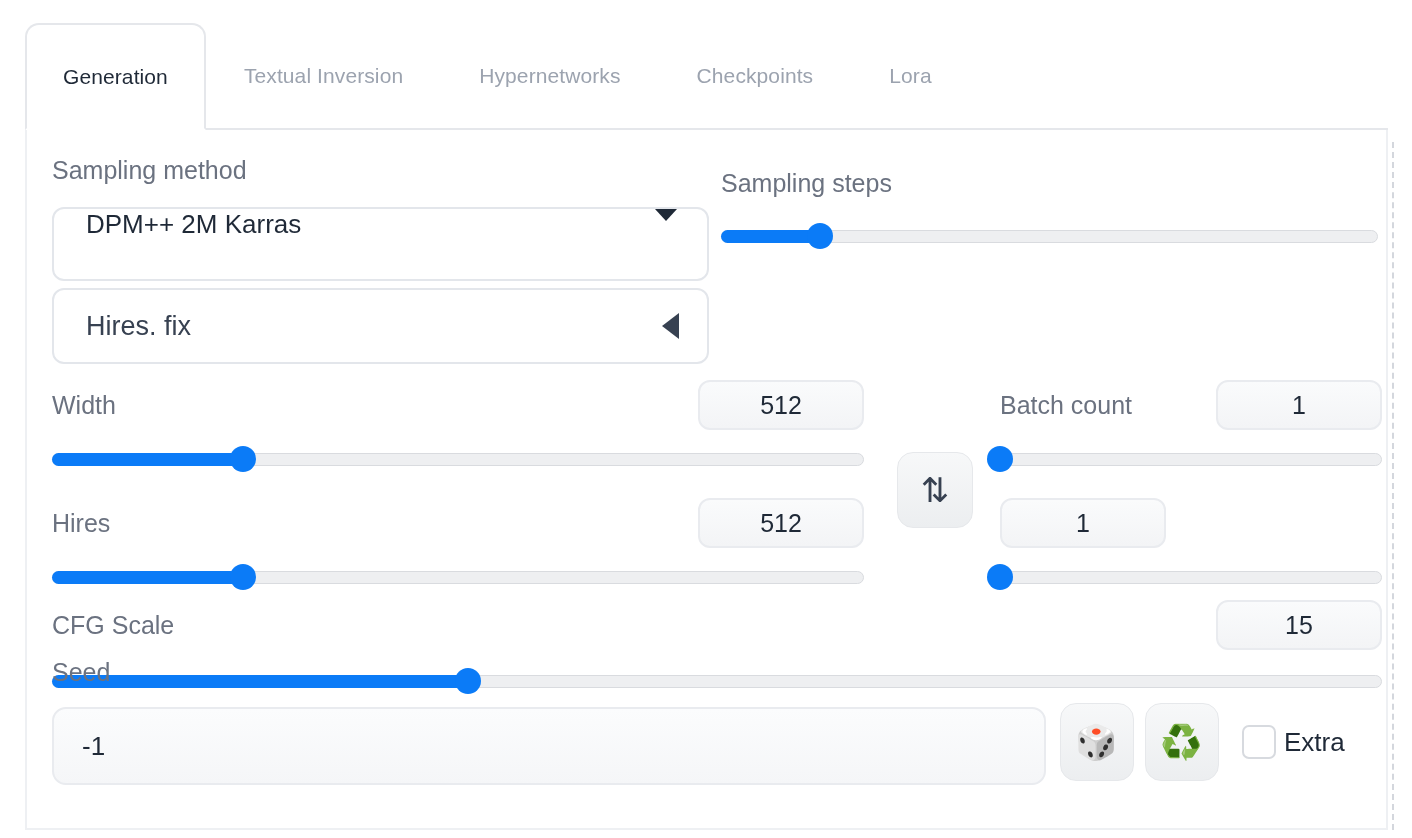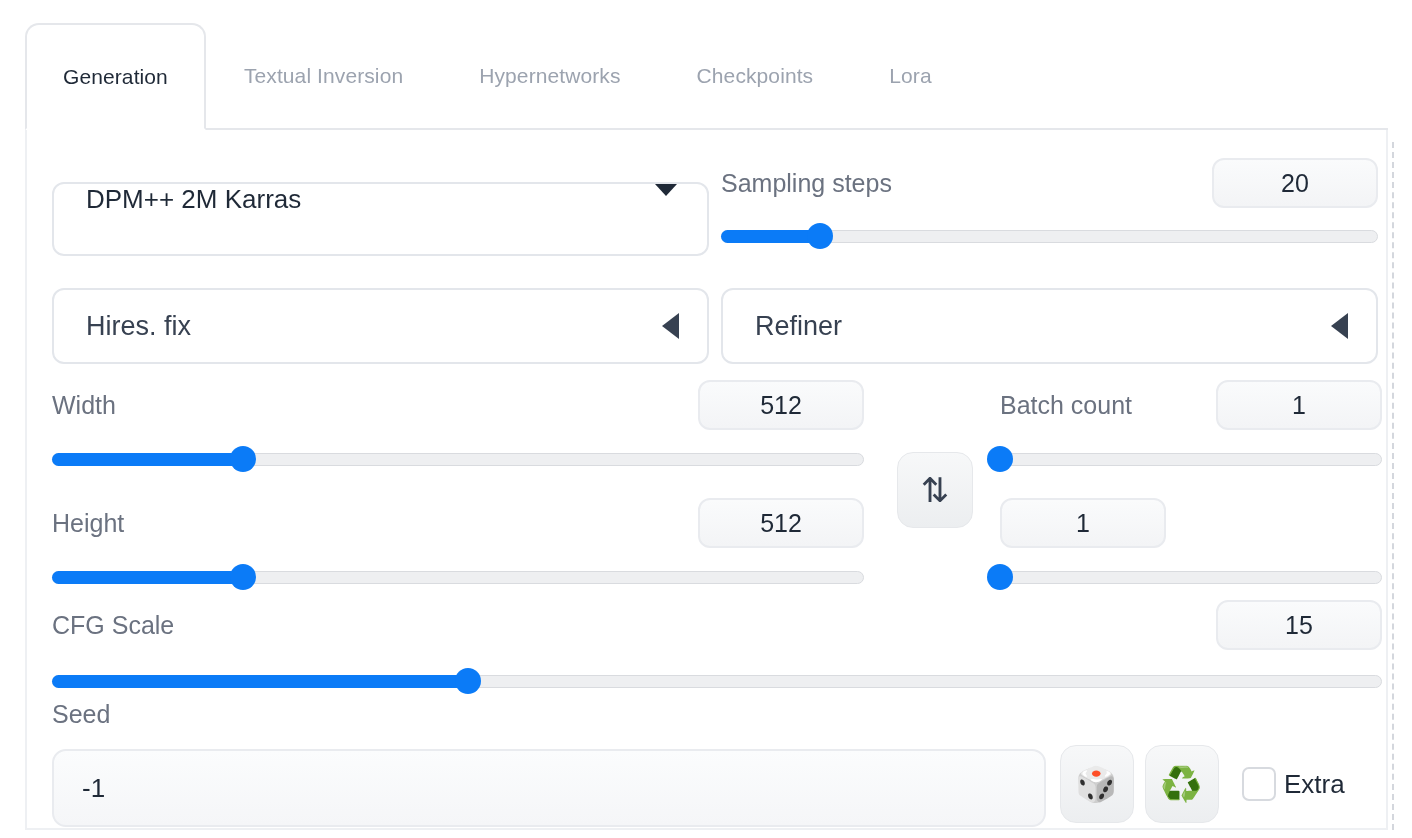--- a/index.html
+++ b/index.html
@@ -217,21 +217,21 @@
     justify-content: center;
     font-size: 34px;
     color: #374151;
     cursor: pointer;
   }
 
   
   .row4 { position: absolute; left: 52px; top: 600px; width: 1330px; height: 80px; }
 
   
-  .row5 { position: absolute; left: 52px; top: 702px; width: 1330px; height: 120px; }
+  .row5 { position: absolute; left: 52px; top: 660px; width: 1330px; height: 120px; }
 
   .seedinput {
     margin-top: 22px;
     width: 994px;
     height: 78px;
     border: 2px solid #e9ebef;
     border-radius: 14px;
     background: linear-gradient(180deg,#fbfcfd 0%,#f5f6f8 100%);
     display: flex;
     align-items: center;
@@ -301,70 +301,64 @@
       <span>Lora</span>
     </div>
   </div>
 
   <div class="panel"></div>
   <div class="dash-divider"></div>
 
   <div class="row1">
 
     <div class="col-left">
+      <div class="label">Sampling method</div>
       <div class="dropdown">
         <span class="val">DPM++ 2M Karras</span>
         <span class="caret-down"></span>
       </div>
     </div>
 
     <div class="col-right">
       <div class="fieldrow">
         <span class="label">Sampling steps</span>
-        <span class="numbox" style="width:166px">20</span>
       </div>
       <div class="slider" style="margin-top:19px">
         <span class="track"></span>
         <span class="fill" style="width: 15%;"></span>
         <span class="thumb" style="left: 15%;"></span>
       </div>
     </div>
 
   </div>
 
   <div class="row2">
     <div class="col-left">
       <div class="accordion">
         <span class="atitle">Hires. fix</span>
         <span class="caret-left"></span>
       </div>
     </div>
-    <div class="col-right">
-      <div class="accordion">
-        <span class="atitle">Refiner</span>
-        <span class="caret-left"></span>
-      </div>
-    </div>
   </div>
 
   <div class="row3">
 
     <div class="size-col">
       <div class="fieldrow">
         <span class="label">Width</span>
         <span class="numbox" style="width:166px">512</span>
       </div>
       <div class="slider" style="margin-top:20px">
         <span class="track"></span>
         <span class="fill" style="width: 23.5%;"></span>
         <span class="thumb" style="left: 23.5%;"></span>
       </div>
 
       <div class="fieldrow" style="margin-top:30px">
-        <span class="label">Height</span>
+        <span class="label">Hires</span>
         <span class="numbox" style="width:166px">512</span>
       </div>
       <div class="slider" style="margin-top:20px">
         <span class="track"></span>
         <span class="fill" style="width: 23.5%;"></span>
         <span class="thumb" style="left: 23.5%;"></span>
       </div>
     </div>
 
     <div class="swapbtn">

